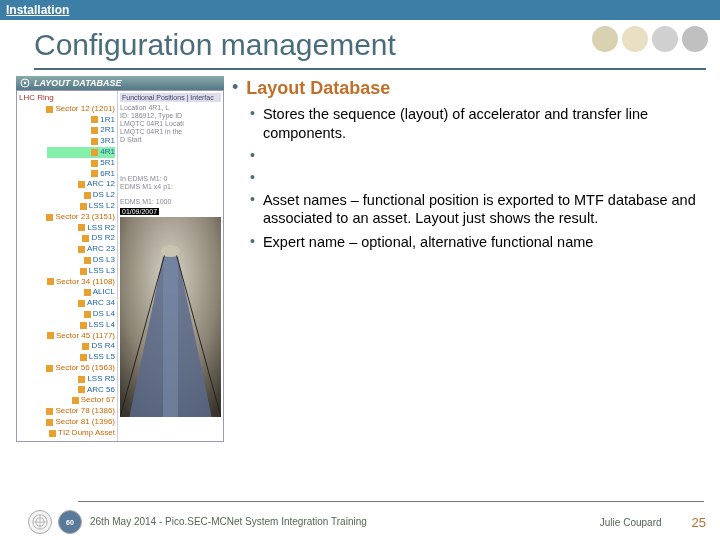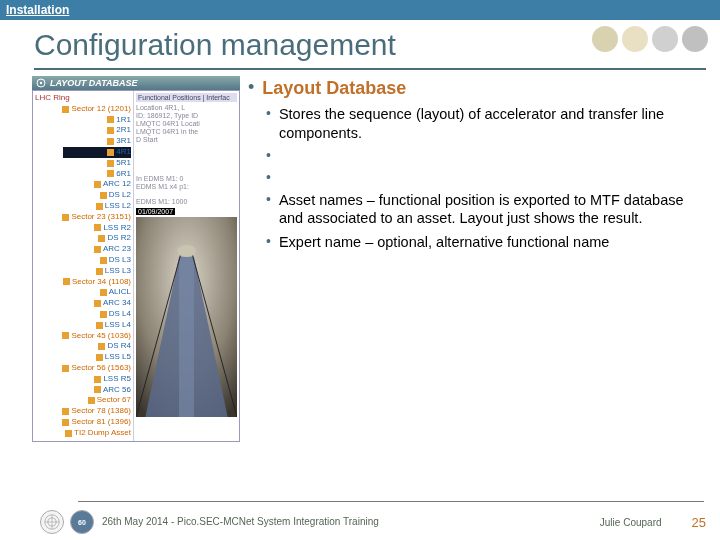--- a/index.html
+++ b/index.html
@@ -7,44 +7,44 @@
   .topbar { background: #3d7ea6; color: #fff; font-weight: bold; font-size: 12px; padding: 3px 6px; text-decoration: underline; }
   .title-row { position: relative; }
   .title { color: #4a6d7c; font-size: 30px; font-weight: normal; padding: 8px 0 6px 34px; font-family: Verdana, sans-serif; }
   .dots { position: absolute; right: 12px; top: 6px; display: flex; gap: 4px; }
   .dot { width: 26px; height: 26px; border-radius: 50%; }
   .d1 { background: #d8d2b0; }
   .d2 { background: #e9e0c4; }
   .d3 { background: #d0d0d0; }
   .d4 { background: #c0c0c0; }
   .hr { border-top: 2px solid #4a6d7c; margin: 0 14px 0 34px; }
-  .content { display: flex; padding: 6px 16px 0 32px; gap: 8px; }
+  .content { display: flex; padding: 6px 16px 0 16px; gap: 8px; }
   .imgcol { width: 208px; flex-shrink: 0; }
   .ldb-header { background: #557; background: linear-gradient(#8aa, #578); color: #fff; font-size: 9px; font-style: italic; font-weight: bold; padding: 2px 4px; display: flex; align-items: center; gap: 4px; }
   .ldb-header svg { width: 10px; height: 10px; }
   .ldb-body { border: 1px solid #99b; font-size: 8px; background: #fff; }
   .ldb-top { display: flex; }
   .tree { width: 100px; padding: 2px; line-height: 1.35; color: #089; }
   .tree-root { color: #a33; font-size: 8px; }
   .tree-item { display: flex; align-items: center; gap: 2px; padding-left: 8px; color: #c60; justify-content: flex-end; }
   .tree-item.sub { padding-left: 16px; color: #26a; }
-  .tree-item.sub.hl { background: #0f172a; margin-left: 28px; }
+  .tree-item.sub.hl { background: #86efac; margin-left: 28px; }
   .cube { width: 7px; height: 7px; background: #e8a030; display: inline-block; }
   .rpanel { flex: 1; border-left: 1px solid #ccd; padding: 2px; font-size: 7px; color: #446; }
   .rpanel-bar { background: #dde; padding: 1px 2px; margin-bottom: 2px; }
   .rpanel-line { margin: 1px 0; color: #889; }
   .tunnel { width: 100%; display: block; }
   .textcol { flex: 1; padding-top: 2px; }
   .h-bullet { display: flex; gap: 8px; margin-bottom: 6px; }
   .h-dot { color: #4a6d7c; font-size: 18px; line-height: 1; }
   .h-text { color: #c1702a; font-weight: bold; font-size: 18px; font-family: Verdana, sans-serif; }
   .bullets { padding-left: 18px; }
   .b-row { display: flex; gap: 8px; margin-bottom: 5px; font-size: 14.5px; line-height: 1.28; color: #000; }
   .b-dot { color: #4a6d7c; font-size: 14px; line-height: 1.2; }
-  .footer { position: absolute; bottom: 6px; left: 16px; right: 0; display: flex; align-items: center; padding: 0 14px 0 24px; font-size: 10px; color: #565; }
+  .footer { position: absolute; bottom: 6px; left: 4px; right: 0; display: flex; align-items: center; padding: 0 14px 0 24px; font-size: 10px; color: #565; }
   .f-hr { position: absolute; bottom: 38px; left: 78px; right: 16px; border-top: 1px solid #777; }
   .f-logos { display: flex; gap: 6px; align-items: center; margin-right: 8px; }
   .logo { width: 24px; height: 24px; border: 1px solid #aaa; border-radius: 50%; background: #f4f4f4; display: flex; align-items: center; justify-content: center; font-size: 7px; color: #777; }
   .f-text { flex: 1; line-height: 1.2; }
   .f-name { color: #565; margin-right: 30px; }
   .f-num { color: #c1702a; font-size: 13px; }
 </style>
 </head>
 <body>
 
@@ -153,21 +153,21 @@
           <div class="tree-item sub">
               <span class="cube"></span>
               <span>DS L4</span>
             </div>
           <div class="tree-item sub">
               <span class="cube"></span>
               <span>LSS L4</span>
             </div>
           <div class="tree-item">
               <span class="cube"></span>
-              <span>Sector 45 (1036)</span>
+              <span>Sector 45 (1177)</span>
             </div>
           <div class="tree-item sub">
               <span class="cube"></span>
               <span>DS R4</span>
             </div>
           <div class="tree-item sub">
               <span class="cube"></span>
               <span>LSS L5</span>
             </div>
           <div class="tree-item">

